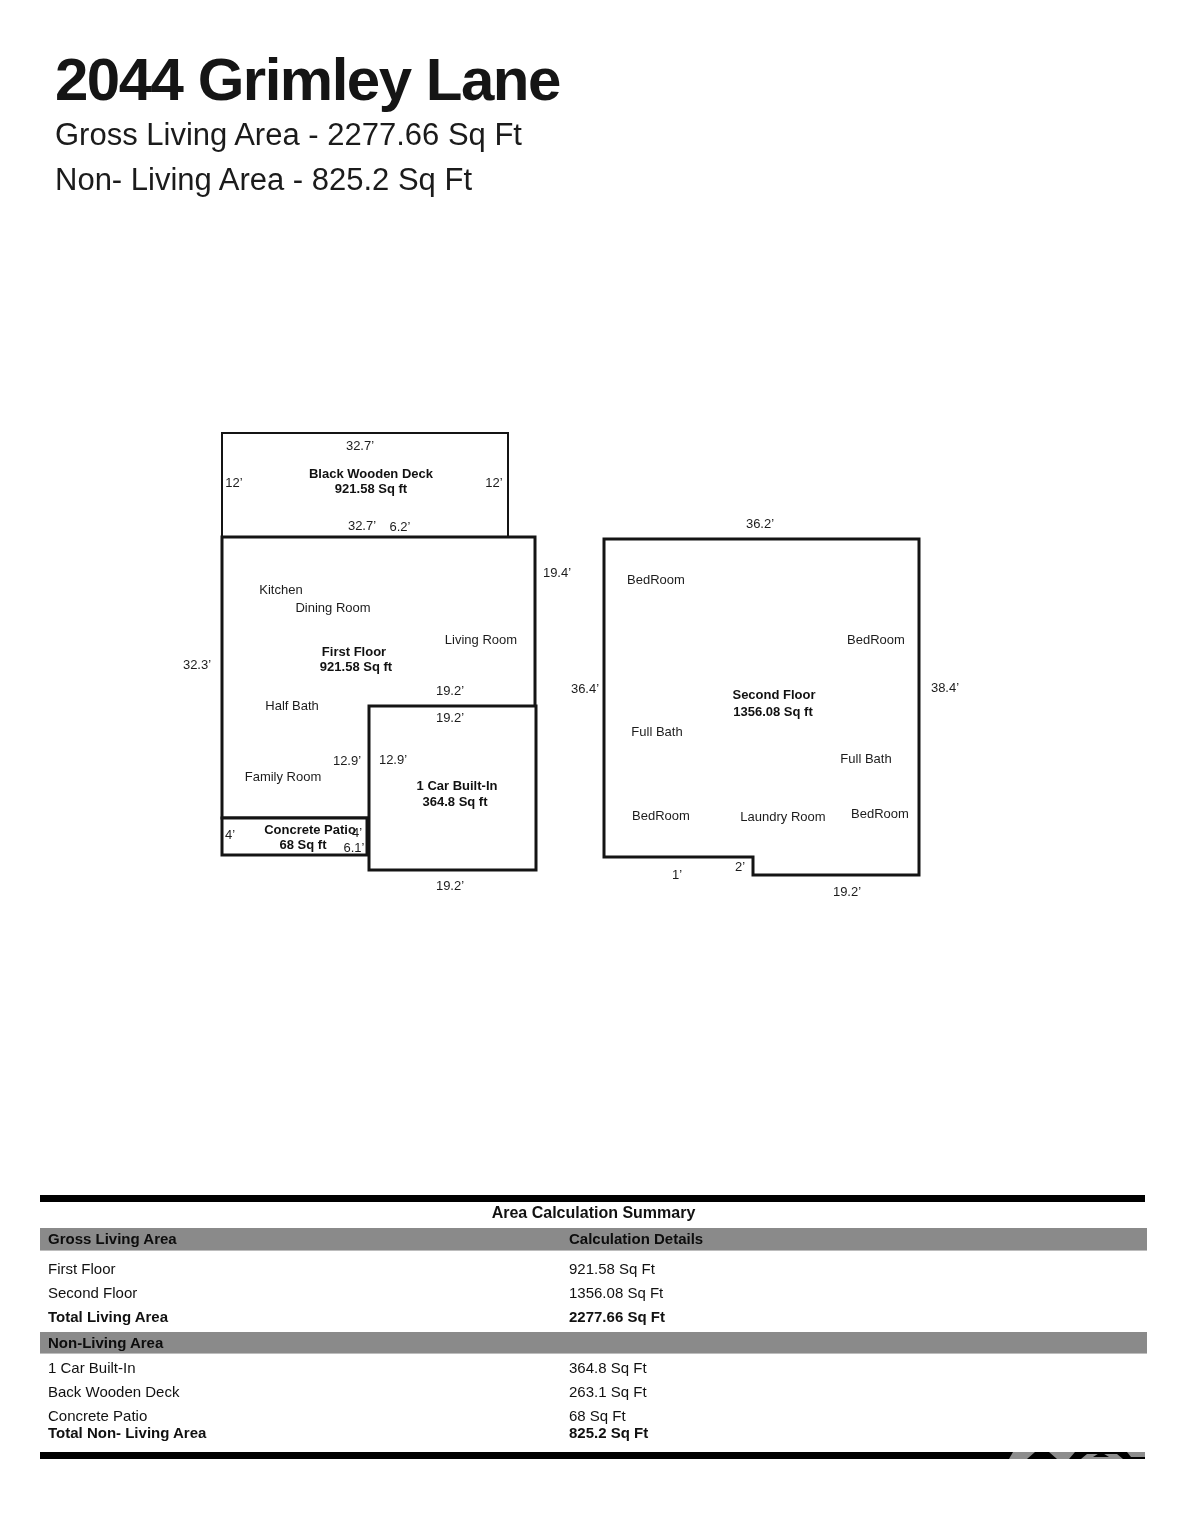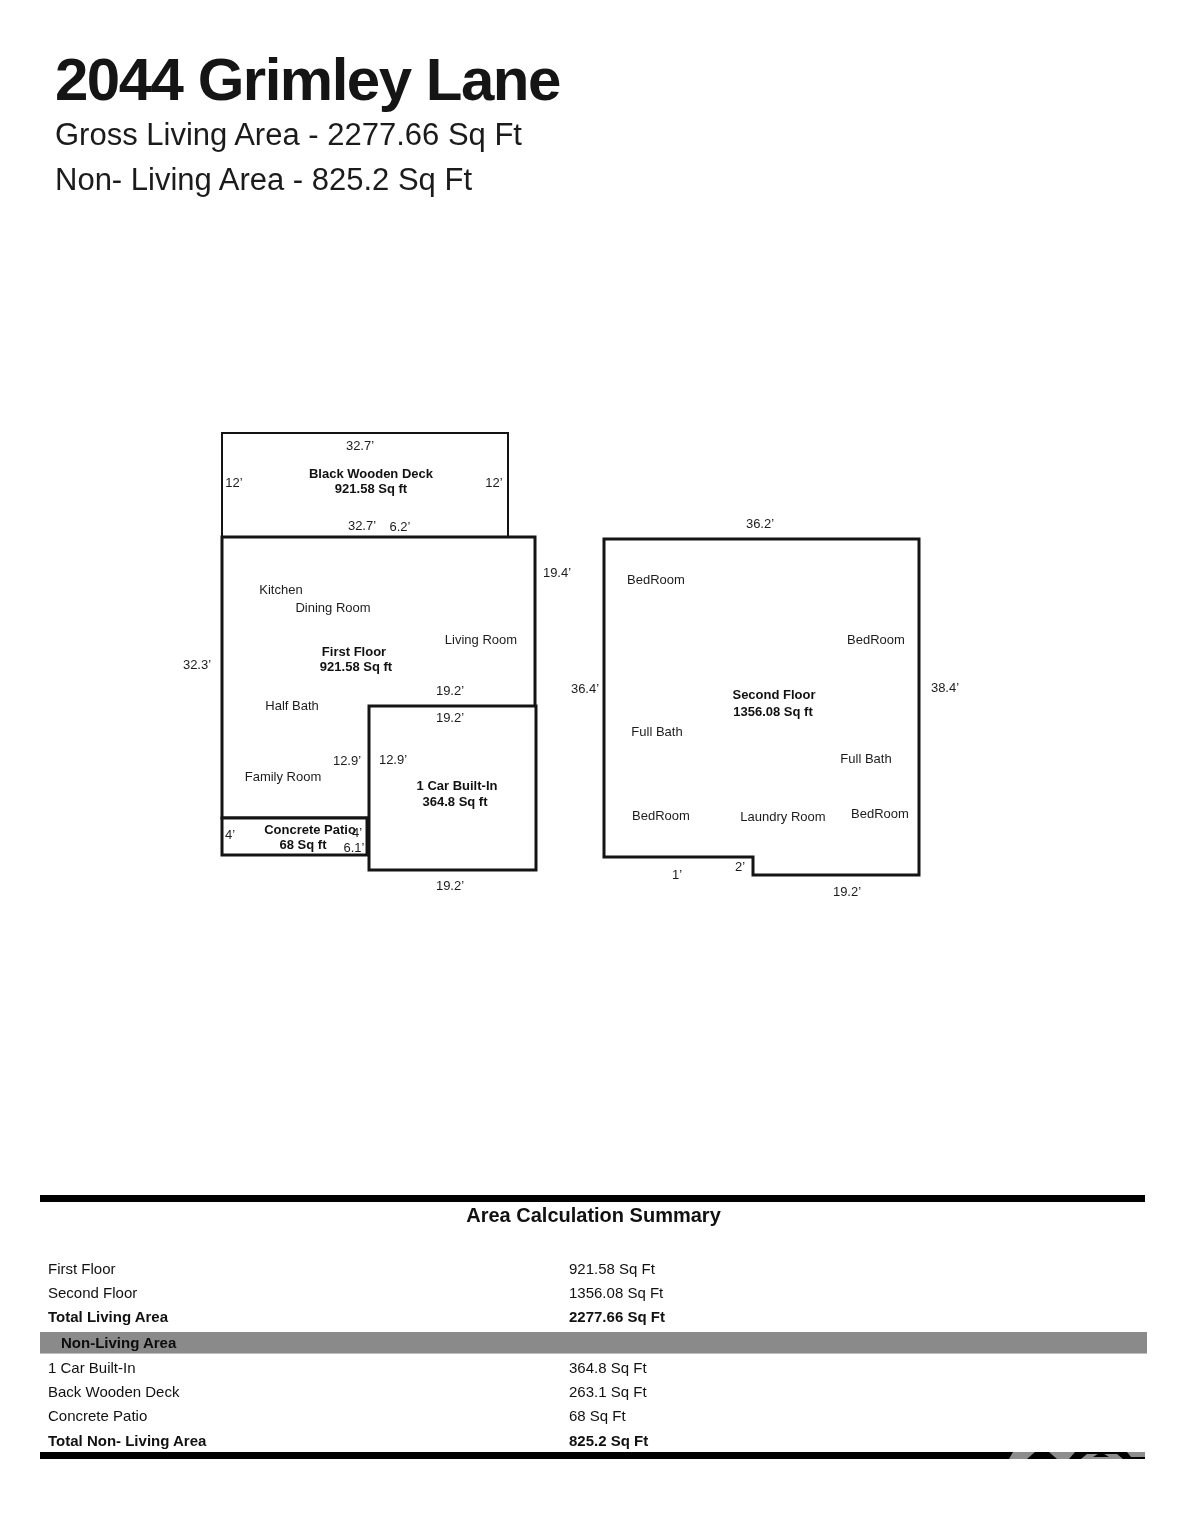--- a/index.html
+++ b/index.html
@@ -28,21 +28,21 @@
     font-size:13px;line-height:14px;white-space:nowrap;color:#1c1c1c;
   }
   .b{font-weight:bold;color:#111;padding-left:18px;}
   
   .tbl{position:absolute;left:40px;top:1195px;width:1107px;height:272px;}
   .bar{position:absolute;left:0;width:1105px;height:7px;background:#000000;}
   .bar-top{top:0;}
   .bar-bottom{top:257px;}
   .tbl-title{
     position:absolute;top:9px;left:0;width:100%;text-align:center;
-    font-size:20px;font-weight:bold;color:#111;
+    font-size:16px;font-weight:bold;color:#111;
   }
   .band{
     position:absolute;left:0;width:1107px;height:22px;background:#8a8a8a;
     border-bottom:1px solid #bdbdbd;
   }
   .band1{top:33px;}
   .band2{top:137px;height:21px;}
   .band-label{
     position:absolute;left:8px;top:0;line-height:22px;
     font-size:15px;font-weight:bold;color:#0d0d0d;white-space:nowrap;
@@ -116,51 +116,55 @@
   <div class="lbl" style="left:783px;top:817px;">Laundry Room</div>
   <div class="lbl" style="left:880px;top:814px;">BedRoom</div>
   <div class="lbl" style="left:677px;top:875px;">1’</div>
   <div class="lbl" style="left:740px;top:867px;">2’</div>
   <div class="lbl" style="left:847px;top:892px;">19.2’</div>
 
   <div class="tbl">
     <div class="bar bar-top"></div>
     <div class="tbl-title">Area Calculation Summary</div>
 
+    <div class="band band1">
+      <div class="band-label">Gross Living Area</div>
+      <div class="band-label band-label-mid">Calculation Details</div>
+    </div>
 
     <div class="trow" style="top:64px;">
       <span class="tl">First Floor</span>
       <span class="tv">921.58 Sq Ft</span>
     </div>
     <div class="trow" style="top:88px;">
       <span class="tl">Second Floor</span>
       <span class="tv">1356.08 Sq Ft</span>
     </div>
     <div class="trow bold" style="top:112px;">
       <span class="tl">Total Living Area</span>
       <span class="tv">2277.66 Sq Ft</span>
     </div>
 
     <div class="band band2">
-      <div class="band-label" style="line-height:21px;margin-left:13px;">Non-Living Area</div>
+      <div class="band-label" style="line-height:21px;">Non-Living Area</div>
     </div>
 
     <div class="trow" style="top:163px;">
       <span class="tl">1 Car Built-In</span>
       <span class="tv">364.8 Sq Ft</span>
     </div>
     <div class="trow" style="top:187px;">
       <span class="tl">Back Wooden Deck</span>
       <span class="tv">263.1 Sq Ft</span>
     </div>
     <div class="trow" style="top:211px;">
       <span class="tl">Concrete Patio</span>
       <span class="tv">68 Sq Ft</span>
     </div>
-    <div class="trow bold" style="top:236px;">
+    <div class="trow bold" style="top:228px;">
       <span class="tl">Total Non- Living Area</span>
       <span class="tv">825.2 Sq Ft</span>
     </div>
 
     <div class="bar bar-bottom"></div>
 
     <svg class="wm" width="140" height="7" viewBox="0 0 140 7">
       <rect x="0" y="0" width="140" height="7" fill="#000000"></rect>
       <polygon points="8,0 30,0 22,7 4,7" fill="#8d8d8d"></polygon>
       <polygon points="44,0 70,0 64,7 52,7" fill="#8d8d8d"></polygon>

